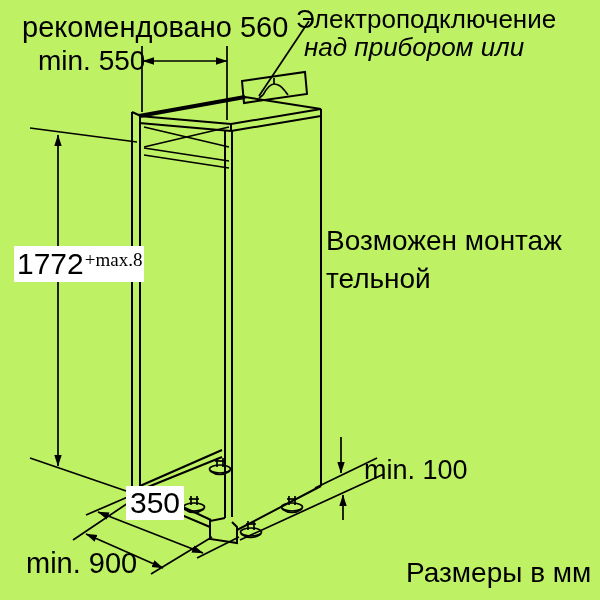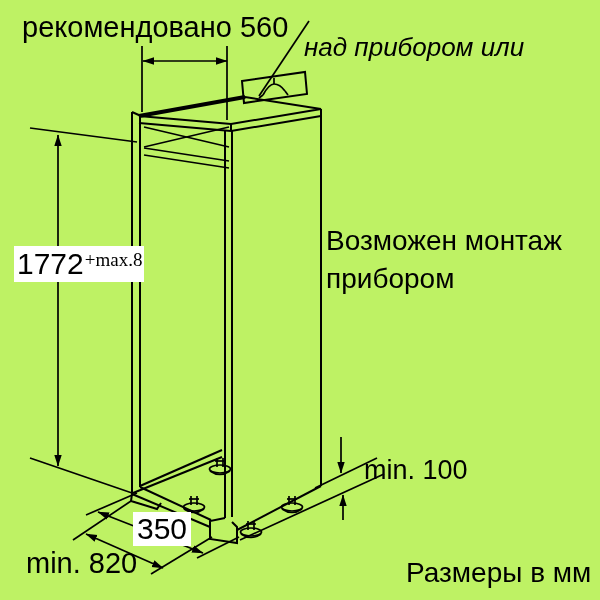--- a/index.html
+++ b/index.html
@@ -12,21 +12,21 @@
   .lbl-recommended{left:22px;top:11px;font-size:29px;}
   .lbl-min550{left:38px;top:45px;font-size:28px;}
   .lbl-elec1{left:296px;top:4px;font-size:26px;}
   .lbl-elec2{left:304px;top:32px;font-size:26px;font-style:italic;}
   .lbl-elec3{left:318px;top:60px;font-size:26px;}
   .lbl-1772{left:14px;top:246px;background:#fff;padding:1px 3px;}
   .lbl-1772 .big{font-size:30px;}
   .lbl-1772 sup{font-size:19px;position:relative;top:-2px;left:1px;font-family:Liberation Serif, serif;}
   .lbl-partition{left:326px;top:222px;font-size:28px;line-height:38px;}
   .lbl-min100{left:364px;top:455px;font-size:27px;}
-  .lbl-350{left:126px;top:512px;width:58px;text-align:center;font-size:30px;background:#fff;margin-left:7px;}
+  .lbl-350{left:126px;top:486px;width:58px;text-align:center;font-size:30px;background:#fff;}
   .lbl-min560{left:26px;top:547px;font-size:29px;}
   .lbl-units{left:406px;top:557px;font-size:28px;}
   .ln{stroke:#000;stroke-width:2;fill:none;}
   .thick{stroke-width:4;}
   .thin{stroke-width:1.7;}
 </style>
 </head>
 <body>
 
 <div class="stage">
@@ -151,32 +151,34 @@
     </g>
 
     <g>
       <line class="ln thin" x1="131" y1="501" x2="73" y2="540"></line>
       <line class="ln thin" x1="212" y1="537" x2="151" y2="574"></line>
       <line class="ln thin" x1="86" y1="534" x2="163" y2="568" marker-start="url(#ah)" marker-end="url(#ah)"></line>
     </g>
   </svg>
 
   <div class="lbl lbl-recommended">рекомендовано 560</div>
+  <div class="lbl lbl-min550">min. 550</div>
 
+  <div class="lbl lbl-elec1">Электроподключение</div>
   <div class="lbl lbl-elec2">над прибором или</div>
 
   <div class="lbl lbl-1772">
     <span class="big">1772</span><sup>+max.8</sup>
   </div>
 
   <div class="lbl lbl-partition">
     <div>Возможен монтаж</div>
-    <div>прибором</div>
+    <div>тельной</div>
   </div>
 
   <div class="lbl lbl-min100">min. 100</div>
 
   <div class="lbl lbl-350">350</div>
 
-  <div class="lbl lbl-min560">min. 820</div>
+  <div class="lbl lbl-min560">min. 900</div>
 
   <div class="lbl lbl-units">Размеры в мм</div>
 </div>
 
 </body></html>

